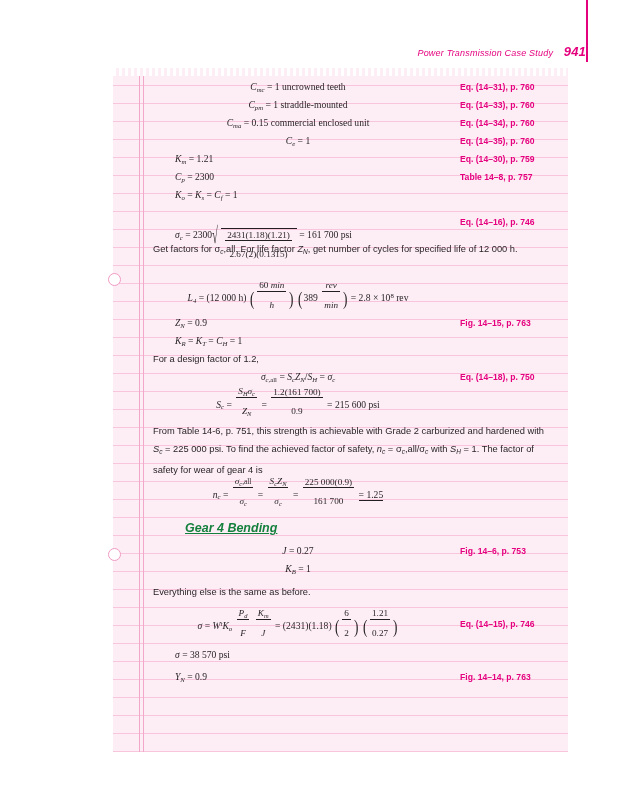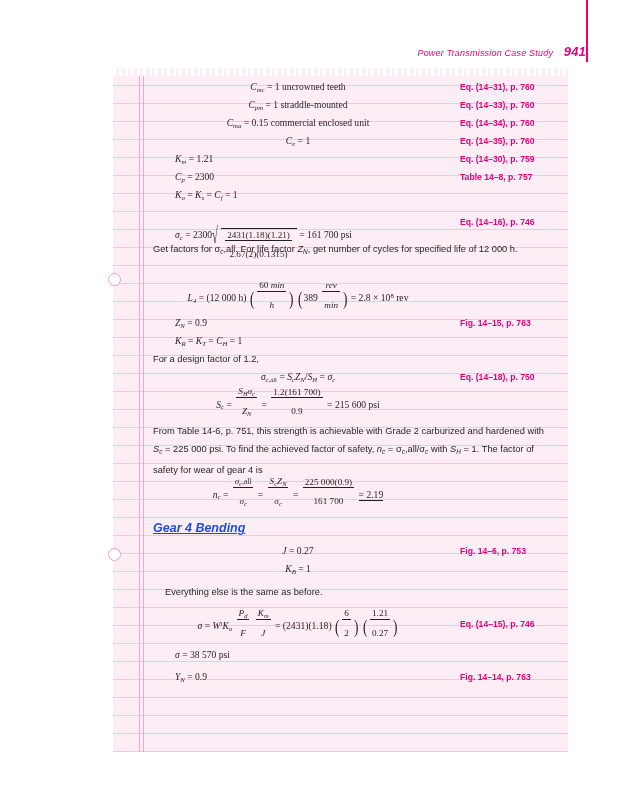--- a/index.html
+++ b/index.html
@@ -139,23 +139,24 @@
     font-size: 9.3px;
     font-style: normal;
     color: #231f20;
     line-height: 18px;
   }
   .sec-head {
     font-family: "Liberation Sans", sans-serif;
     font-weight: bold;
     font-style: italic;
     font-size: 12.5px;
-    color: #1d4ed8;
+    color: #15803d;
     text-decoration: underline;
     line-height: 18px;
+    margin-left: 32px;
   }
   sub { font-size: 70%; vertical-align: -0.25em; font-style: italic;}
   sup { font-size: 70%; vertical-align: 0.5em; font-style: normal;}
   .num { font-style: normal; }
   
   .frac {
     display: inline-block;
     vertical-align: middle;
     text-align: center;
     font-size: 9.2px;
@@ -305,40 +306,40 @@
     </div>
 
     <div class="row tall2">
       <span class="eq">
         n<sub>c</sub> <span class="up">=</span>
         <span class="frac"><span class="n">σ<sub>c</sub><span class="up" style="font-size:80%">,all</span></span><span class="d">σ<sub>c</sub></span></span>
         <span class="up">=</span>
         <span class="frac"><span class="n">S<sub>c</sub>Z<sub>N</sub></span><span class="d">σ<sub>c</sub></span></span>
         <span class="up">=</span>
         <span class="frac"><span class="n num">225 000(0.9)</span><span class="d num">161 700</span></span>
-        <span class="up" style="border-bottom:1px solid #231f20;">= 2.19</span>
+        <span class="up" style="border-bottom:1px solid #231f20;">= 1.25</span>
       </span>
       <span class="ref"></span>
     </div>
 
     <div class="row tall" style="height:30px;line-height:34px;">
       <span class="sec-head">Gear 4 Bending</span>
     </div>
 
     <div class="row">
       <span class="eq">J <span class="up">= 0.27</span></span>
       <span class="ref">Fig. 14–6, p. 753</span>
     </div>
 
     <div class="row">
       <span class="eq">K<sub>B</sub> <span class="up">= 1</span></span>
       <span class="ref"></span>
     </div>
 
-    <div class="row tall" style="height:28px;line-height:28px;margin-left:12px;">
+    <div class="row tall" style="height:28px;line-height:28px;">
       <span class="para">Everything else is the same as before.</span>
     </div>
 
     <div class="row tall2">
       <span class="eq">
         σ <span class="up">=</span> W<sup style="font-style:italic">t</sup>K<sub>o</sub>
         <span class="frac"><span class="n">P<sub>d</sub></span><span class="d">F</span></span>
         <span class="frac"><span class="n">K<sub>m</sub></span><span class="d">J</span></span>
         <span class="up">= (2431)(1.18)</span>
         <span class="paren-big">(</span><span class="frac"><span class="n num">6</span><span class="d num">2</span></span><span class="paren-big">)</span>

